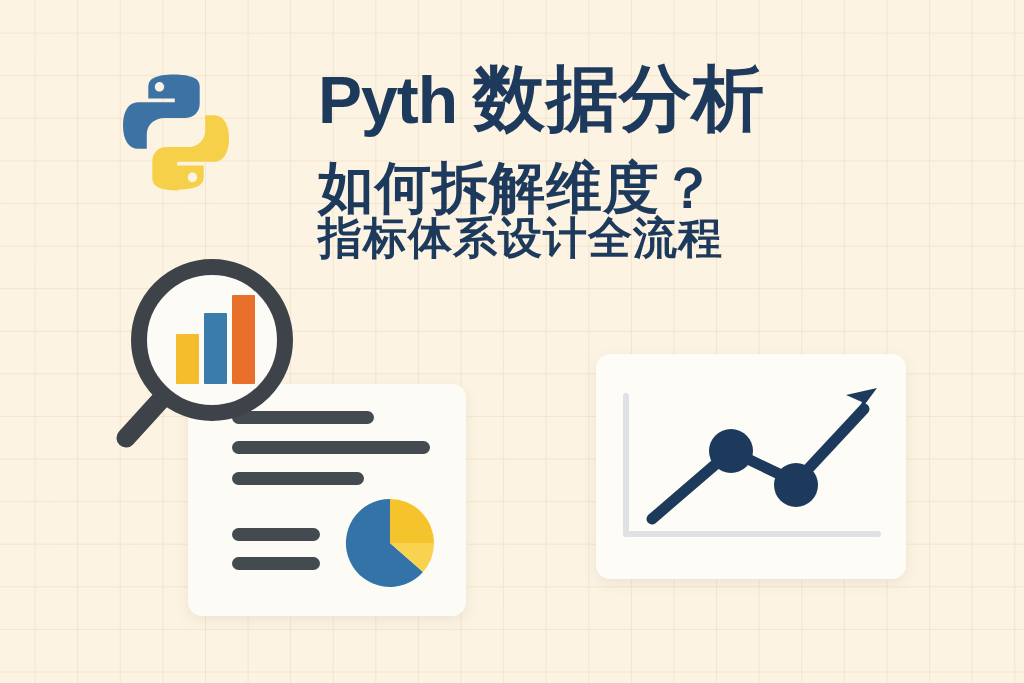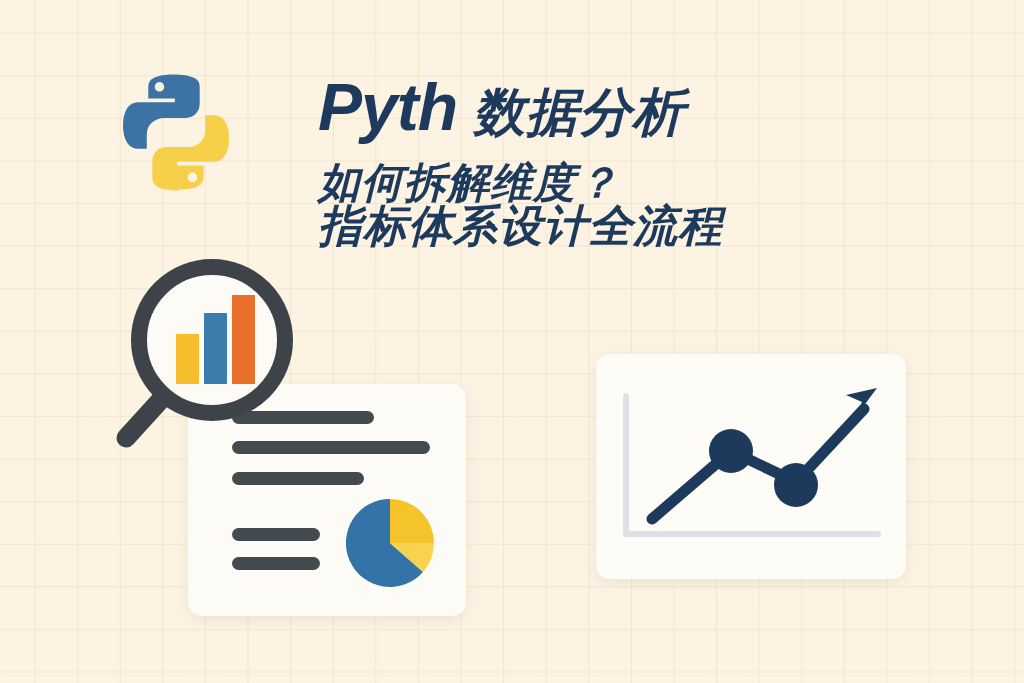--- a/index.html
+++ b/index.html
@@ -31,49 +31,48 @@
     left: 112px;
     top: 68px;
     width: 128px;
     height: 128px;
   }
 
   
   #title-block {
     position: absolute;
     left: 318px;
-    top: 74px;
+    top: 62px;
     width: 600px;
-    font-style: italic;
   }
   .title-line {
     color: #1d3a5c;
     font-weight: bold;
     line-height: 1.0;
     white-space: nowrap;
     letter-spacing: 0.5px;
   }
   #title-line-1 {
     font-size: 64px;
     height: 74px;
     display: flex;
     align-items: baseline;
   }
   #title-latin {
     font-size: 66px;
     letter-spacing: -1px;
     margin-right: 16px;
   }
   #title-cjk-1 {
-    font-size: 52px;
+    font-size: 72px;
     letter-spacing: 1px;
   }
   #title-line-2 {
-    font-size: 42px;
-    margin-top: 14px;
+    font-size: 56px;
+    margin-top: 24px;
     letter-spacing: 1px;
   }
   #subtitle-line {
     color: #1d3a5c;
     font-weight: bold;
     font-size: 44px;
     line-height: 1.0;
     white-space: nowrap;
     letter-spacing: 1px;
   }

